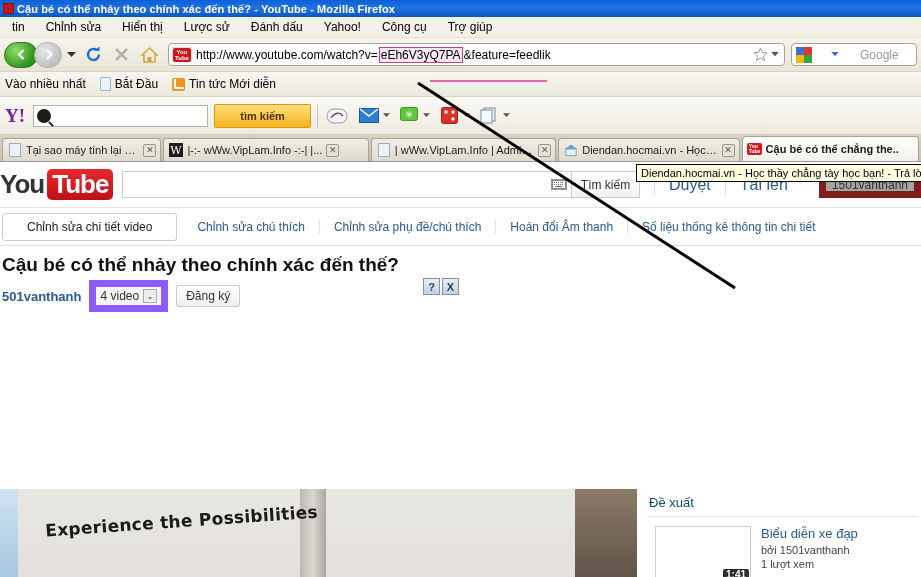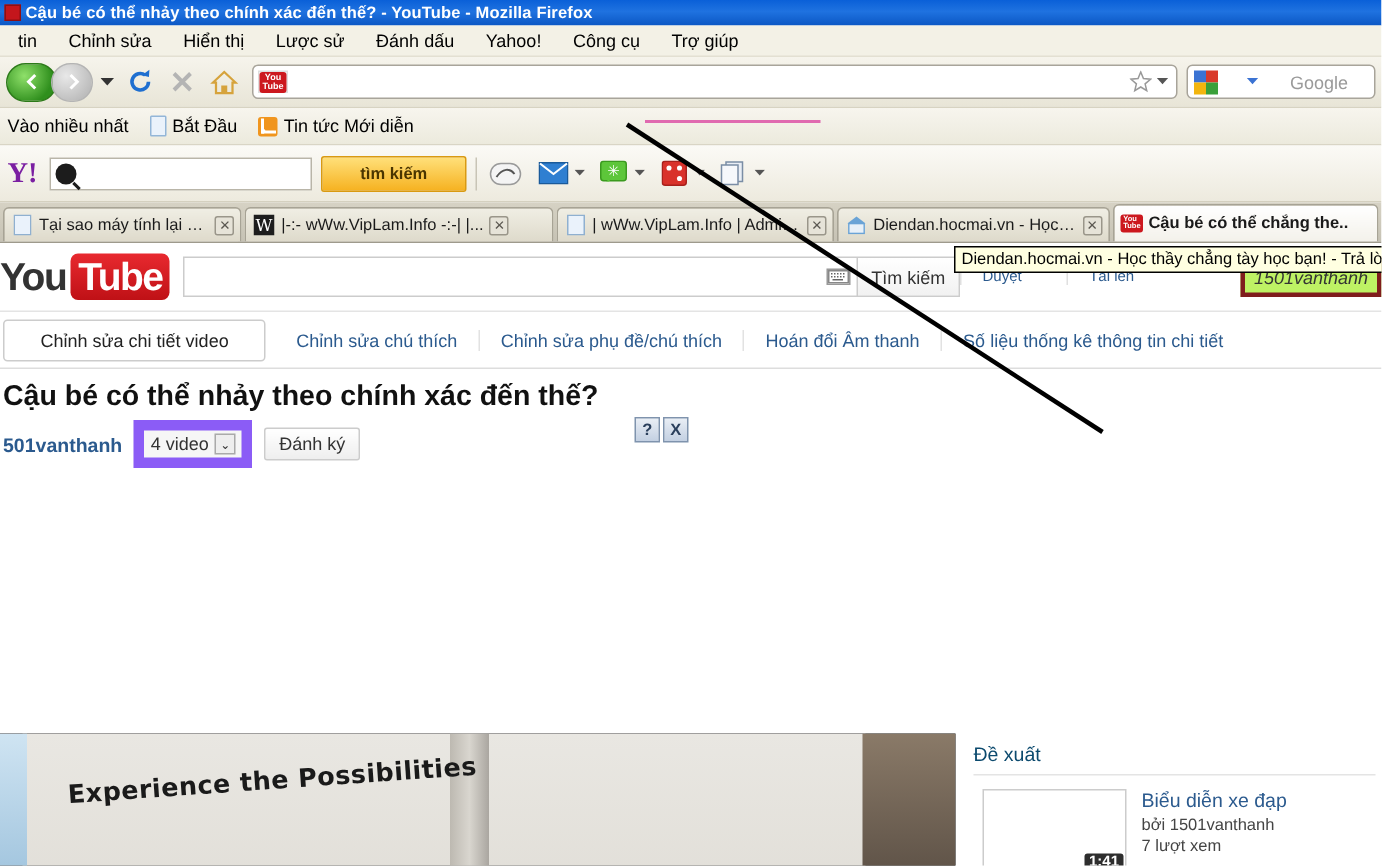--- a/index.html
+++ b/index.html
@@ -295,36 +295,35 @@
   }
   .yt-search-btn {
     height: 27px; min-width: 68px;
     border: 1px solid #ccc; border-left: none;
     background: linear-gradient(to bottom,#fff,#f1f1f1);
     display: flex; align-items: center; justify-content: center;
     font-size: 12px; color: #333;
   }
   .yt-nav {
     display: flex; align-items: center;
-    gap: 16px; font-size: 10px;
+    margin-left: 14px; gap: 0px; font-size: 16px;
   }
   .yt-nav a {
     color: #2b5a8e; padding: 0 14px;
     border-left: 1px solid #e0e0e0;
     text-decoration: none;
   }
   .yt-acct {
     margin-left: auto;
     height: 27px;
-    border: 3px solid #7f1d1d;
+    border: 7px solid #7f1d1d;
     display: flex; align-items: center;
     padding: 0 6px;
     font-size: 12px; color: #333;
-    background: #bef264;
-    font-style: italic;
+    background: #a3a3a3;
   }
 
   .edit-tabs {
     height: 38px;
     display: flex; align-items: center;
     border-bottom: 1px solid #ddd;
     font-size: 12px;
     padding-left: 2px;
   }
   .et {
@@ -536,20 +535,25 @@
     <div class="nav-btn">
       <svg width="19" height="18" viewBox="0 0 19 18">
         <path d="M9.5 2 L17 9 L15 9 L15 16 L4 16 L4 9 L2 9 Z" fill="none" stroke="#d6a33c" stroke-width="1.5"></path>
         <rect x="7.5" y="11" width="4" height="5" fill="#d6a33c"></rect>
       </svg>
     </div>
 
     <div class="urlbar">
       <span class="yt-favicon">
         <span class="ytf">You<br>Tube</span>
+      </span>
+      <span class="url-text">
+        <span>http://www.youtube.com/watch?v=</span>
+          <span class="url-hl">eEh6V3yQ7PA</span>
+          <span>&amp;feature=feedlik</span>
       </span>
       <span class="star-box">
         <svg width="15" height="15" viewBox="0 0 15 15">
           <path d="M7.5 1 L9.3 5.4 L14 5.8 L10.4 8.9 L11.5 13.5 L7.5 11 L3.5 13.5 L4.6 8.9 L1 5.8 L5.7 5.4 Z" fill="none" stroke="#999" stroke-width="1"></path>
         </svg>
         <svg width="8" height="5" viewBox="0 0 9 6">
             <path d="M0 0 L4.5 5 L9 0 Z" fill="#555"></path>
           </svg>
       </span>
     </div>
@@ -730,21 +734,21 @@
     </div>
 
     <div class="vid-title">Cậu bé có thể nhảy theo chính xác đến thế?</div>
 
     <div class="vid-meta">
       <span class="uploader">501vanthanh</span>
       <span class="vidcount">
         <span>4 video</span>
         <span class="vc-chev">⌄</span>
       </span>
-      <span class="subscribe">Đánh ký</span>
+      <span class="subscribe">Đăng ký</span>
 
       <span class="dl-widget">
         <span class="dl-sq">?</span>
         <span class="dl-sq">X</span>
       </span>
     </div>
 
     <div class="player">
       <div class="scene">
         <div class="wall"></div>
@@ -762,21 +766,21 @@
       <div class="sb-title">Đề xuất</div>
 
       <div class="sb-item">
         <span class="sb-thumb">
           <span class="inner th1"></span>
           <span class="sb-dur">1:41</span>
         </span>
         <span class="sb-info">
           <div class="sb-vtitle">Biểu diễn xe đạp</div>
           <div class="sb-by">bởi 1501vanthanh</div>
-          <div class="sb-views">7 lượt xem</div>
+          <div class="sb-views">1 lượt xem</div>
         </span>
       </div>
 
     </div>
   </div>
 
   <div class="pink-line"></div>
   <svg class="arrow-svg">
     <line x1="418" y1="83" x2="735" y2="288" stroke="#000" stroke-width="3"></line>
   </svg>

